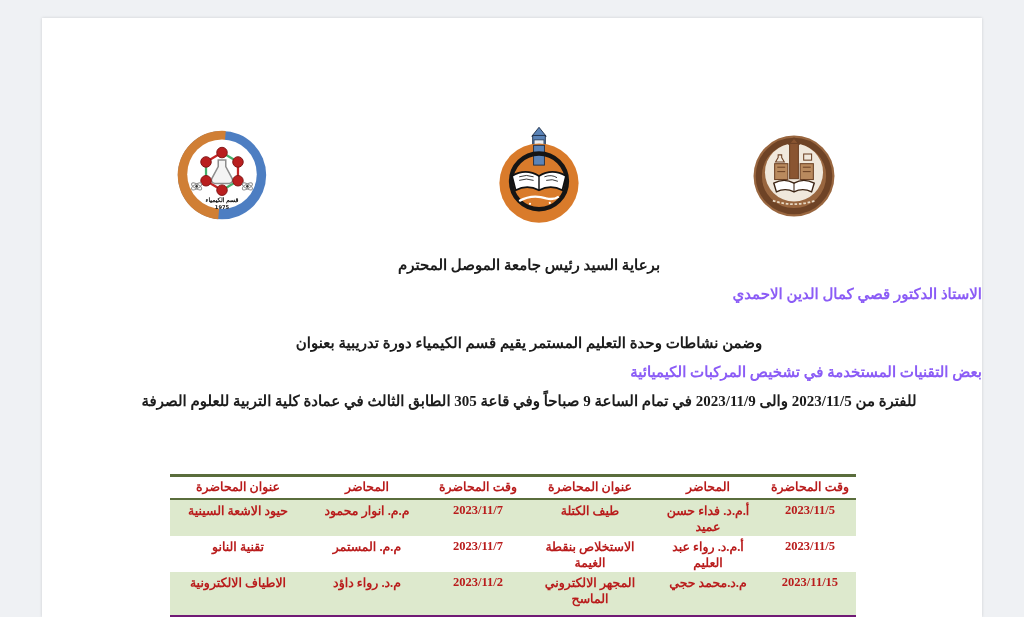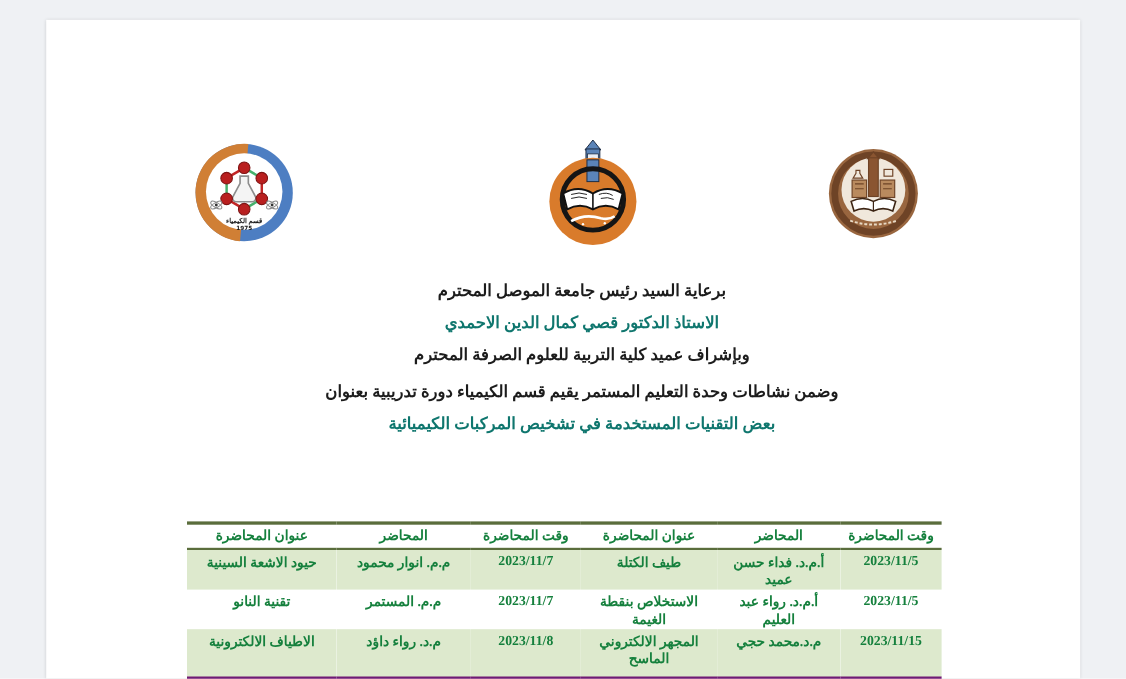--- a/index.html
+++ b/index.html
@@ -19,31 +19,31 @@
   #logo-coll{left:708px;top:112px;width:88px;height:92px;}
   
   .lines{
     position:absolute;top:233px;left:0;width:100%;
     box-sizing:border-box;padding-left:34px;text-align:center;direction:rtl;
   }
   .line{
     height:29px;line-height:29px;font-size:15px;font-weight:bold;color:#1c1c1c;
     white-space:nowrap;
   }
-  .line.red{color:#0f766e;}
-  .line.gap{margin-top:5px;}
+  .line.red{color:#8b5cf6;text-align:right;}
+  .line.gap{margin-top:20px;}
   
   table.sched{
     position:absolute;top:456px;left:128px;width:686px;
     border-collapse:collapse;direction:rtl;table-layout:fixed;
     border-top:3px solid #5a6d3c;
   }
   .sched th,.sched td{
     font-family:"Liberation Serif","DejaVu Serif",serif;
-    font-size:12.5px;font-weight:bold;color:#15803d;
+    font-size:12.5px;font-weight:bold;color:#b91c1c;
     text-align:center;vertical-align:top;padding:3px 4px 1px;
     overflow:hidden;
   }
   .sched thead th{border-bottom:2px solid #5a6d3c;height:18px;padding-top:2px;}
   .sched tbody tr:last-child td{border-bottom:3px solid #701a75;}
   .sched tbody tr.shade td{background:#dde9cd;}
   .sched tbody tr.r0{height:23px;}
   .sched tbody tr.r1{height:36px;}
   .sched tbody tr.r2{height:44px;}
   .sched col.c0{width:92px;}  .sched col.c1{width:112px;}
@@ -140,23 +140,23 @@
     <g>
       <path d="M27 58 Q39 52 50 58 Q61 52 73 58 L70 68 Q60 63 50 68 Q40 63 30 68 Z" fill="#ffffff" stroke="#3c2413" stroke-width="1.6"></path>
       <line x1="50" y1="58" x2="50" y2="68" stroke="#3c2413" stroke-width="1.2"></line>
     </g>
     <path d="M26 78 Q50 86 74 78" stroke="#e8d9c4" stroke-width="2" fill="none" stroke-dasharray="3 2"></path>
   </svg>
 
   <div class="lines">
     <div class="line">برعاية السيد رئيس جامعة الموصل المحترم</div>
     <div class="line red">الاستاذ الدكتور قصي كمال الدين الاحمدي</div>
-    <div class="line">وبإشراف عميد كلية التربية للعلوم الصرفة المحترم</div>
     <div class="line gap">وضمن نشاطات وحدة التعليم المستمر يقيم قسم الكيمياء دورة تدريبية بعنوان</div>
     <div class="line red">بعض التقنيات المستخدمة في تشخيص المركبات الكيميائية</div>
+    <div class="line">للفترة من 2023/11/5 والى 2023/11/9 في تمام الساعة 9 صباحاً وفي قاعة 305 الطابق الثالث في عمادة كلية التربية للعلوم الصرفة</div>
   </div>
 
   <table class="sched">
     <colgroup>
       <col class="c0">
         <col class="c1">
         <col class="c2">
       <col class="c3">
         <col class="c4">
         <col class="c5">
@@ -185,20 +185,20 @@
           <td>أ.م.د. رواء عبد العليم</td>
           <td>الاستخلاص بنقطة الغيمة</td>
           <td>2023/11/7</td>
           <td>م.م. المستمر</td>
           <td>تقنية النانو</td>
         </tr>
         <tr class="r2 shade">
           <td>2023/11/15</td>
           <td>م.د.محمد حجي</td>
           <td>المجهر الالكتروني الماسح</td>
-          <td>2023/11/8</td>
+          <td>2023/11/2</td>
           <td>م.د. رواء داؤد</td>
           <td>الاطياف الالكترونية</td>
         </tr>
       </tbody>
   </table>
 
 </div>
 
 </body></html>

